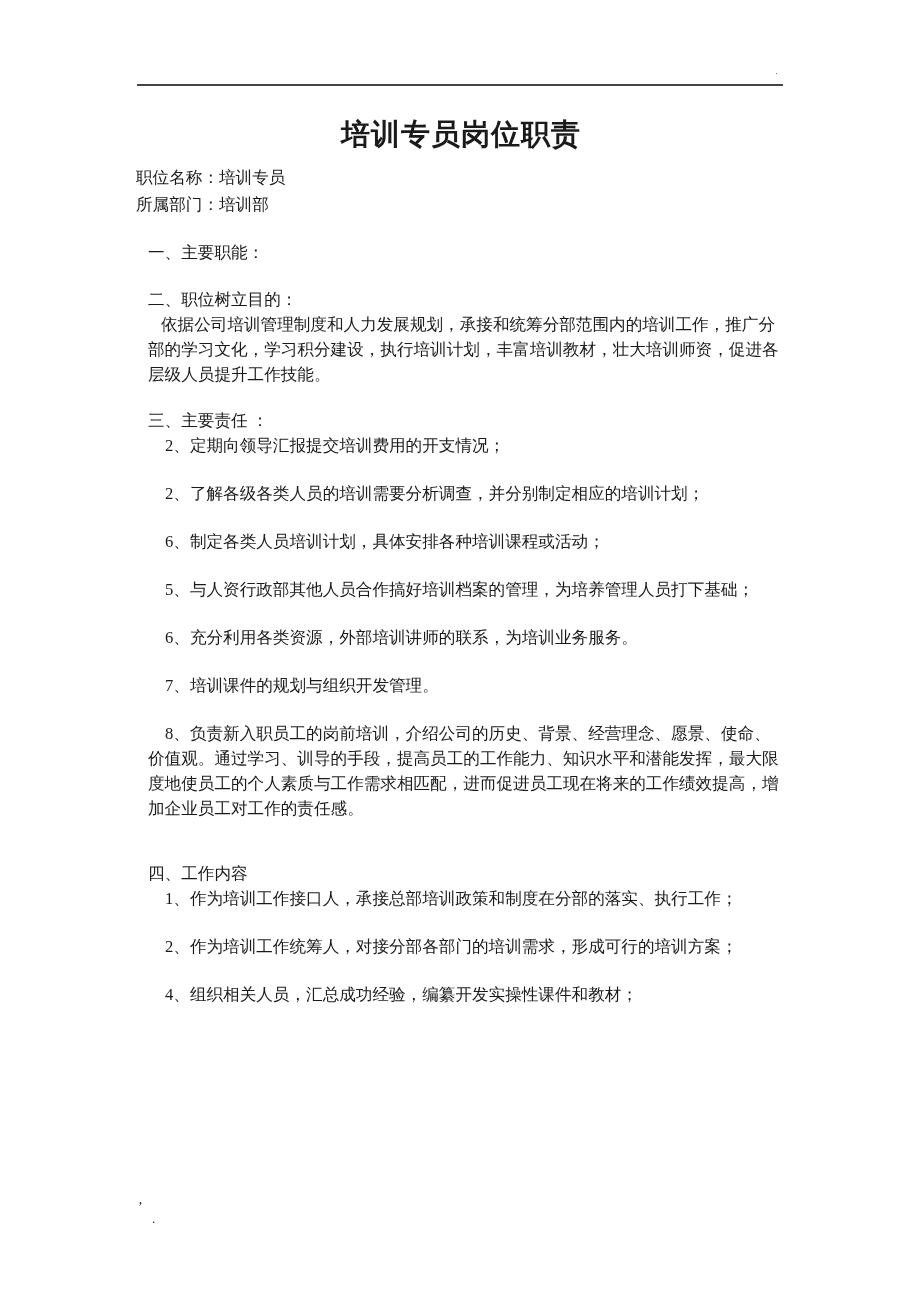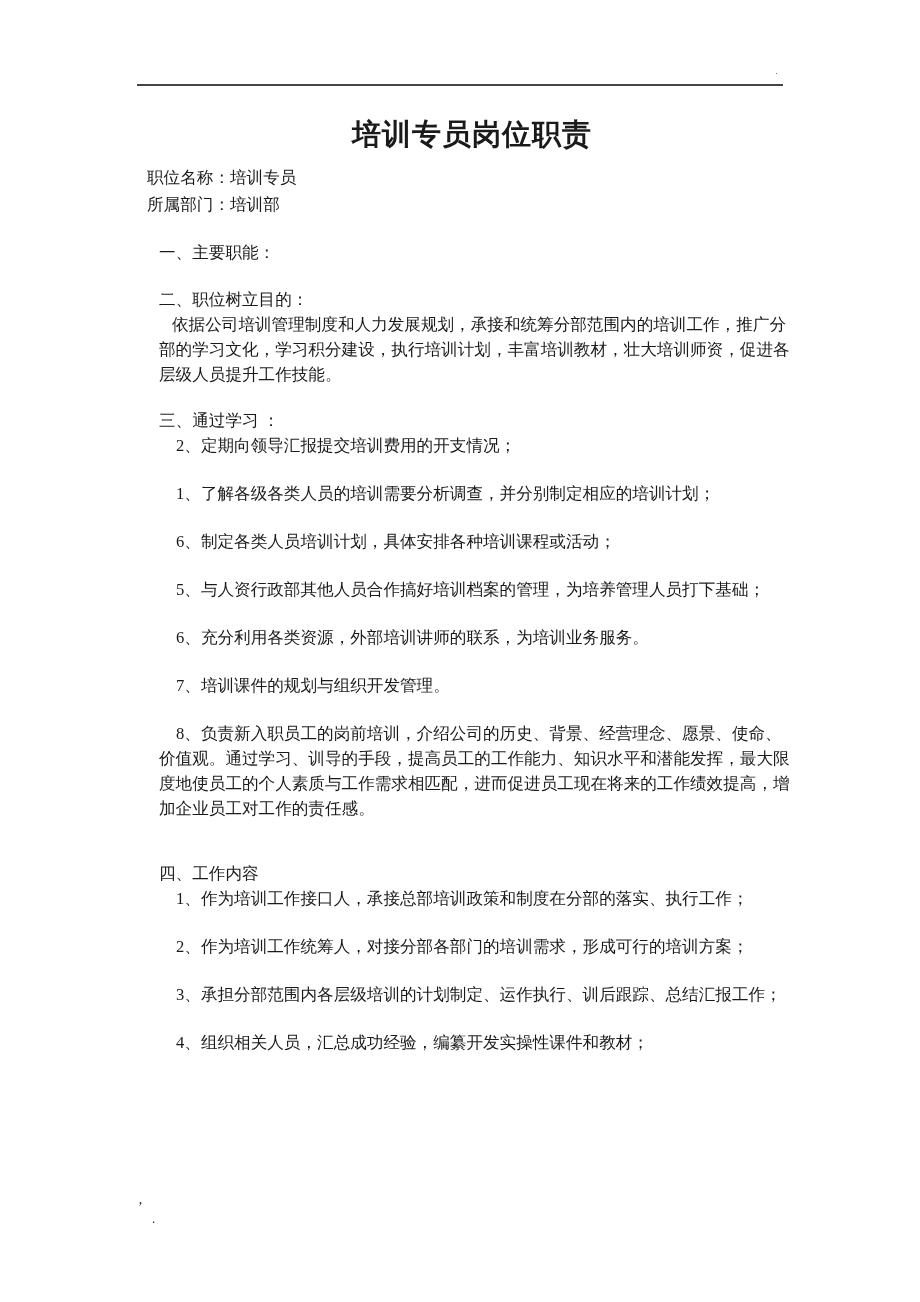--- a/index.html
+++ b/index.html
@@ -47,21 +47,21 @@
   .stray-bottom-dot {
     position: absolute;
     left: 152px;
     top: 1212px;
     font-size: 13px;
     line-height: 1;
     color: #2a2a2a;
   }
   .content {
     position: absolute;
-    left: 147px;
+    left: 136px;
     top: 108px;
     width: 650px;
     font-size: 16.6px;
     line-height: 25px;
   }
   .doc-title {
     margin: 8px 0 12px 0;
     font-size: 29px;
     line-height: 36px;
     font-weight: 700;
@@ -109,34 +109,33 @@
 
     <div>
         <section>
           <div class="heading">一、主要职能：</div>
         </section>
         <section>
           <div class="heading">二、职位树立目的：</div>
           <p class="para">依据公司培训管理制度和人力发展规划，承接和统筹分部范围内的培训工作，推广分部的学习文化，学习积分建设，执行培训计划，丰富培训教材，壮大培训师资，促进各层级人员提升工作技能。</p>
         </section>
         <section>
-          <div class="heading">三、通过学习 ：</div>
+          <div class="heading">三、主要责任 ：</div>
           <p class="item">2、定期向领导汇报提交培训费用的开支情况；</p>
-          <p class="item">1、了解各级各类人员的培训需要分析调查，并分别制定相应的培训计划；</p>
+          <p class="item">2、了解各级各类人员的培训需要分析调查，并分别制定相应的培训计划；</p>
           <p class="item">6、制定各类人员培训计划，具体安排各种培训课程或活动；</p>
           <p class="item">5、与人资行政部其他人员合作搞好培训档案的管理，为培养管理人员打下基础；</p>
           <p class="item">6、充分利用各类资源，外部培训讲师的联系，为培训业务服务。</p>
           <p class="item">7、培训课件的规划与组织开发管理。</p>
           <p class="item">8、负责新入职员工的岗前培训，介绍公司的历史、背景、经营理念、愿景、使命、价值观。通过学习、训导的手段，提高员工的工作能力、知识水平和潜能发挥，最大限度地使员工的个人素质与工作需求相匹配，进而促进员工现在将来的工作绩效提高，增加企业员工对工作的责任感。</p>
         </section>
         <section>
           <div class="heading">四、工作内容</div>
           <p class="item">1、作为培训工作接口人，承接总部培训政策和制度在分部的落实、执行工作；</p>
           <p class="item">2、作为培训工作统筹人，对接分部各部门的培训需求，形成可行的培训方案；</p>
-          <p class="item">3、承担分部范围内各层级培训的计划制定、运作执行、训后跟踪、总结汇报工作；</p>
           <p class="item">4、组织相关人员，汇总成功经验，编纂开发实操性课件和教材；</p>
         </section>
       </div>
   </div>
 
   <span class="stray-bottom-quote">’</span>
   <span class="stray-bottom-dot">.</span>
 
 </div>
 

